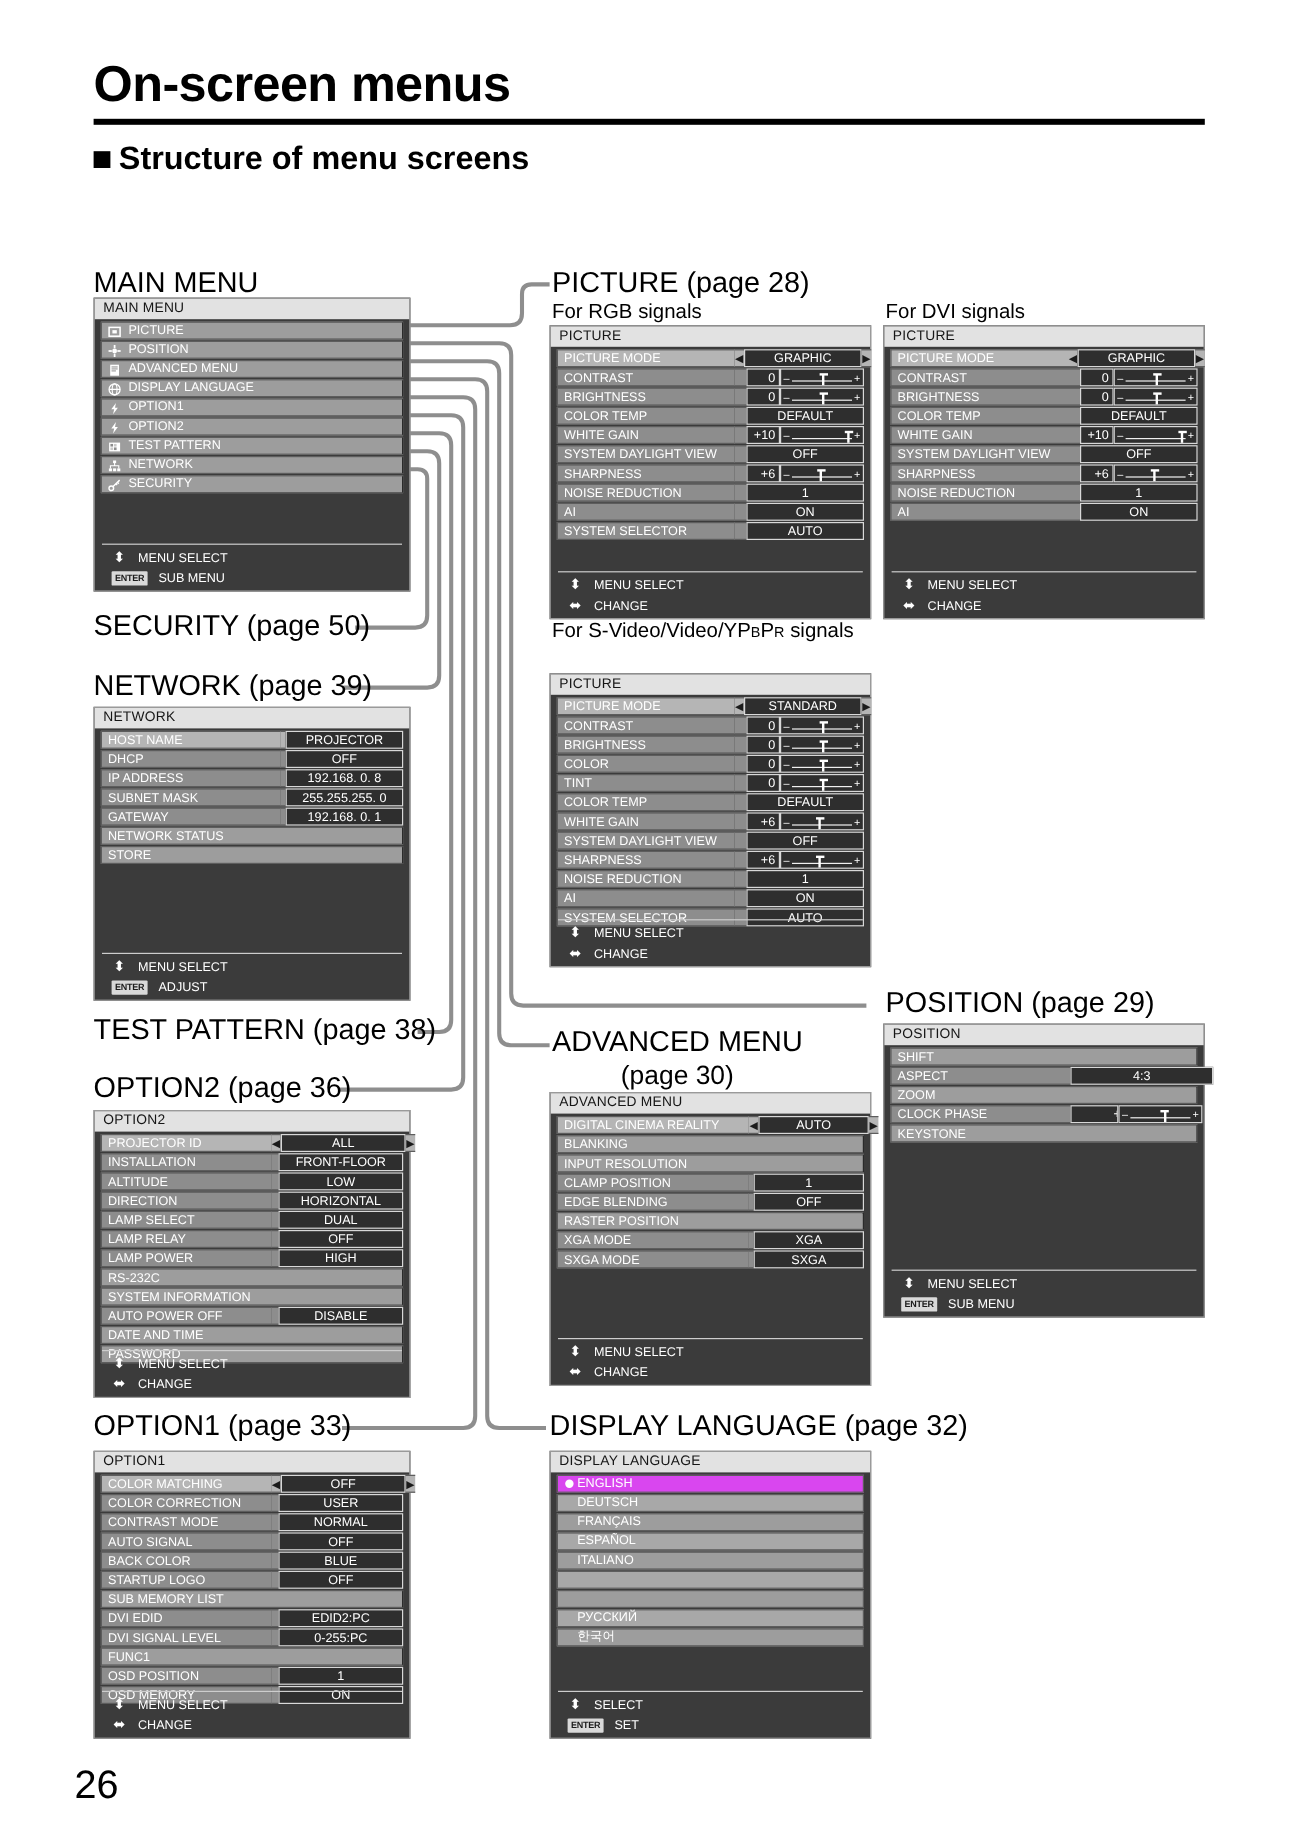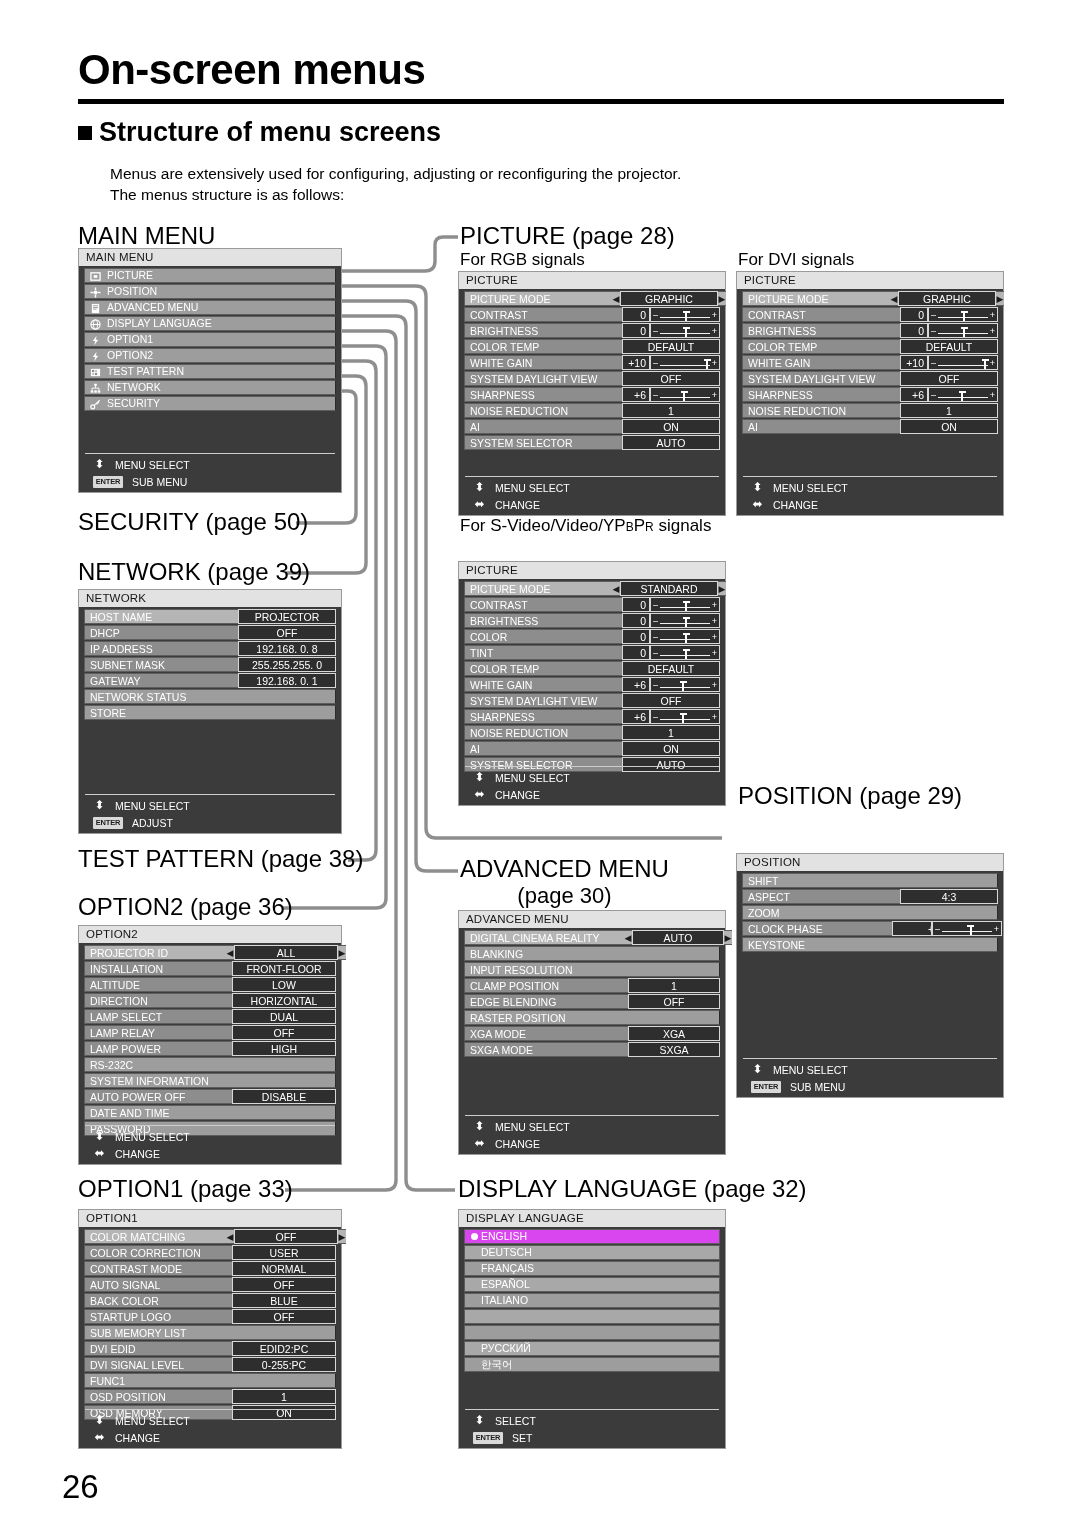--- a/index.html
+++ b/index.html
@@ -197,43 +197,39 @@
 
     <path d="M 342 391 L 348 391 Q 356 391 356 399 L 356 513 Q 356 523 346 523 L 296 523"></path>
   </svg>
 
   <div class="doc-title">On-screen menus</div>
   <div class="title-rule"></div>
   <div class="sec-head">
     <span class="sec-bullet"></span>
     <span>Structure of menu screens</span>
   </div>
-  <div class="body-text">
-    <div>Menus are extensively used for configuring, adjusting or reconfiguring the projector.</div>
-    <div>The menus structure is as follows:</div>
-  </div>
   <div class="pagenum">26</div>
 
   <div class="cap" style="left:78px; top:222px;">MAIN MENU</div>
   <div class="cap" style="left:460px; top:222px;">PICTURE (page 28)</div>
   <div class="subcap" style="left:460px; top:250px;">For RGB signals</div>
   <div class="subcap" style="left:738px; top:250px;">For DVI signals</div>
   <div class="subcap" style="left:460px; top:516px;text-align:right;">
     For S-Video/Video/YP<span style="font-size:12px;">B</span>P<span style="font-size:12px;">R</span> signals
   </div>
   <div class="cap" style="left:78px; top:508px;">SECURITY (page 50)</div>
   <div class="cap" style="left:78px; top:558px;">NETWORK (page 39)</div>
   <div class="cap" style="left:78px; top:845px;">TEST PATTERN (page 38)</div>
   <div class="cap" style="left:78px; top:893px;">OPTION2 (page 36)</div>
   <div class="cap" style="left:78px; top:1175px;">OPTION1 (page 33)</div>
   <div class="cap" style="left:460px; top:855px;">
     <div>ADVANCED MENU</div>
     <div style="font-size:22px;text-align:center;">(page 30)</div>
   </div>
-  <div class="cap" style="left:738px; top:782px;">POSITION (page 29)</div>
+  <div class="cap" style="left:738px; top:822px;">POSITION (page 29)</div>
   <div class="cap" style="left:458px; top:1175px;">DISPLAY LANGUAGE (page 32)</div>
 
   <div class="osd" style="left:78px; top:248px; width:264px; height:245px;">
     <div class="osd-title">MAIN MENU</div>
     <div class="osd-body" id="main-menu-rows">
         <div class="row full hl">
           <div class="lbl withicon">
             <span class="micon"><svg viewBox="0 0 12 12">
                 <rect x="1" y="2" width="10" height="8" fill="none" stroke="#fff" stroke-width="1.4"></rect>
                 <rect x="4" y="4.5" width="4" height="3" fill="#fff"></rect>
@@ -912,21 +908,21 @@
 
   <div class="osd" style="left:736px; top:853px; width:268px; height:245px;">
     <div class="osd-title">POSITION</div>
     <div class="osd-body" id="position-rows">
         <div class="row hl full">
           <div class="lbl">SHIFT</div>
         </div>
         <div class="row">
           <div class="lbl" style="width: 150px;">ASPECT</div>
           <div class="gap"></div>
-          <div class="val" style="width: 98px;">4:3</div>
+          <div class="val" style="width: 119px;">4:3</div>
         </div>
         <div class="row full">
           <div class="lbl">ZOOM</div>
         </div>
         <div class="row">
           <div class="lbl" style="width: 150px;">CLOCK PHASE</div>
           <div class="gap"></div>
           <div class="val num" style="width: 40px; padding-left: 35px;">+16</div>
           <div class="slider" style="width: 70px;">
             <span class="minus">–</span>

